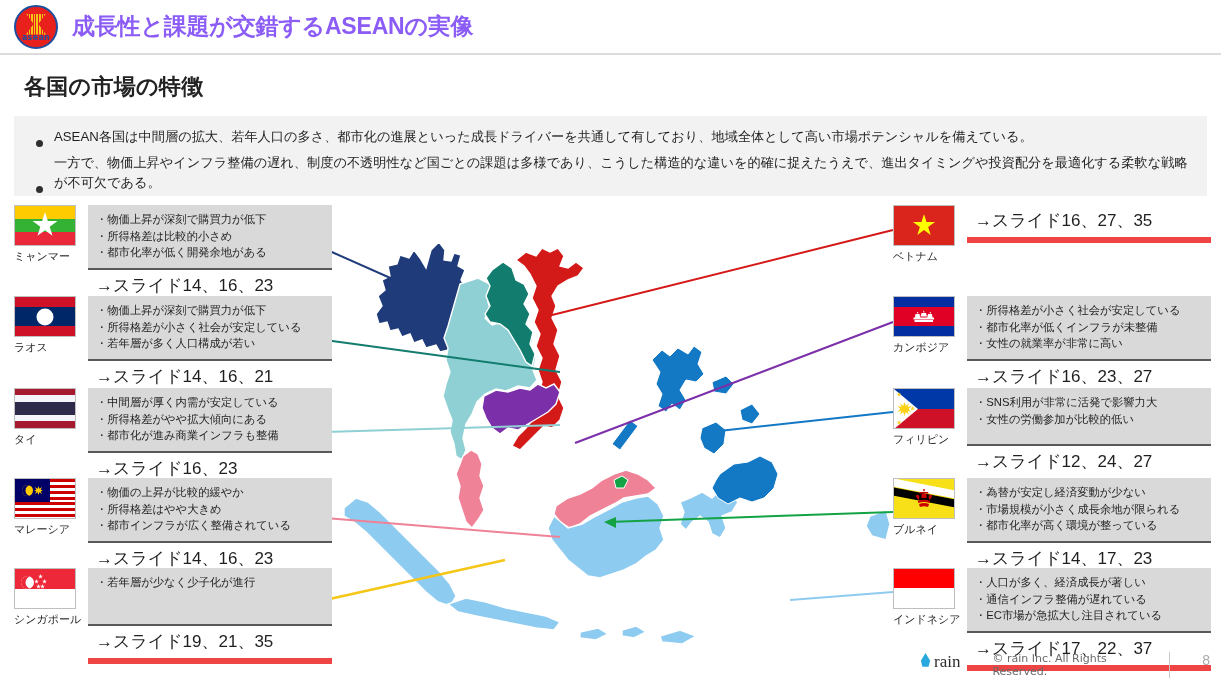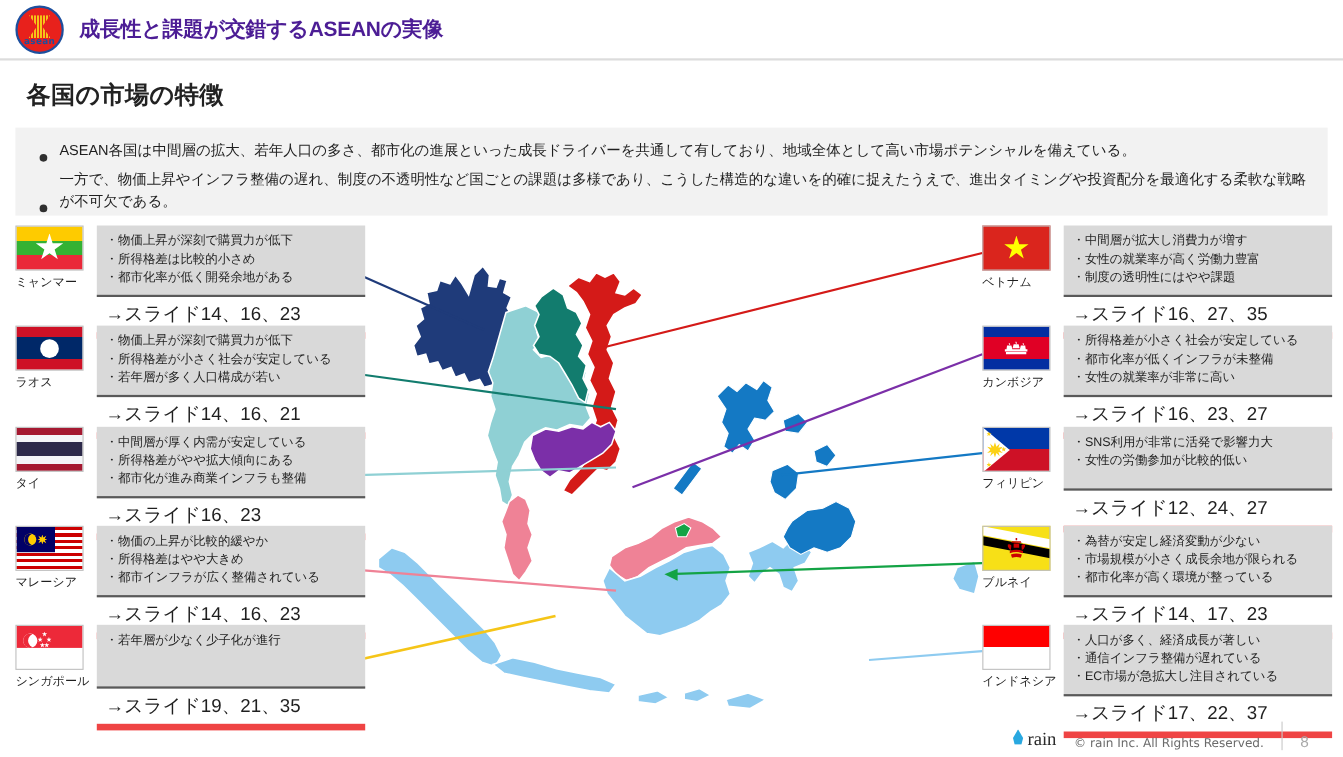--- a/index.html
+++ b/index.html
@@ -45,23 +45,23 @@
   .asean-logo .word {
     position: absolute; left: 0; right: 0; bottom: 5px;
     text-align: center;
     font-size: 8px; font-weight: bold;
     color: #1d4f9e;
     letter-spacing: .3px;
     font-family: "DejaVu Sans", sans-serif;
   }
   .header-title {
     margin-left: 14px;
-    font-size: 19px;
+    font-size: 23px;
     font-weight: bold;
-    color: #4c1d95;
+    color: #8b5cf6;
     letter-spacing: -0.2px;
   }
 
   
   .page-title {
     position: absolute; left: 24px; top: 72px;
     font-size: 22px; font-weight: bold; color: #222222;
     letter-spacing: 0.3px;
   }
 
@@ -174,21 +174,21 @@
   .fl-brunei { background:#f7e017; }
   .fl-brunei .stripe-w { position:absolute; left:-6px; top:6px; width:78px; height:8px; background:#ffffff; transform: rotate(11deg); }
   .fl-brunei .stripe-k { position:absolute; left:-6px; top:15px; width:78px; height:8px; background:#000000; transform: rotate(11deg); }
   .fl-brunei .crest { position:absolute; left:50%; top:50%; transform:translate(-50%,-50%); width:22px; height:20px; }
   .fl-indonesia { background: linear-gradient(to bottom,#ff0000 0 50%,#ffffff 50% 100%); }
 
   
   .footer {
     position: absolute; left: 920px; top: 652px;
     width: 290px; height: 30px;
-    display: flex; align-items: flex-end;
+    display: flex; align-items: flex-start; gap: 16px;
   }
   .rain-logo {
     position: relative;
     font-size: 17px; color: #2b2b2b;
     font-family: "Liberation Serif", serif;
     padding-left: 14px;
   }
   .rain-logo .drop {
     position: absolute; left: 0px; top: 1px;
     width: 11px; height: 15px;
@@ -417,25 +417,20 @@
   </div>
 
   <div class="card right" style="top:205px">
     <div class="flagcol">
       <div class="flag fl-vietnam">
           <div class="star"></div>
         </div>
       <div class="country-name">ベトナム</div>
     </div>
     <div class="card-body">
-      <ul class="bullets">
-        <li>中間層が拡大し消費力が増す</li>
-        <li>女性の就業率が高く労働力豊富</li>
-        <li>制度の透明性にはやや課題</li>
-      </ul>
       <div class="slideref">→スライド16、27、35</div>
     </div>
   </div>
 
   <div class="card right" style="top:296px">
     <div class="flagcol">
       <div class="flag fl-cambodia">
         <svg class="wat" viewBox="0 0 24 13">
           <path fill="#ffffff" d="M11 0 L12 0 L12.5 2 L11.5 2 Z M5 1.5 L6 1.5 L6.4 3 L5.4 3 Z M17.6 1.5 L18.6 1.5 L19 3 L18 3 Z
             M9.5 2.5 L14 2.5 L15 6 L8.5 6 Z M3.5 3.5 L7.5 3.5 L8.3 7 L3 7 Z M16 3.5 L20 3.5 L20.5 7 L15.2 7 Z

